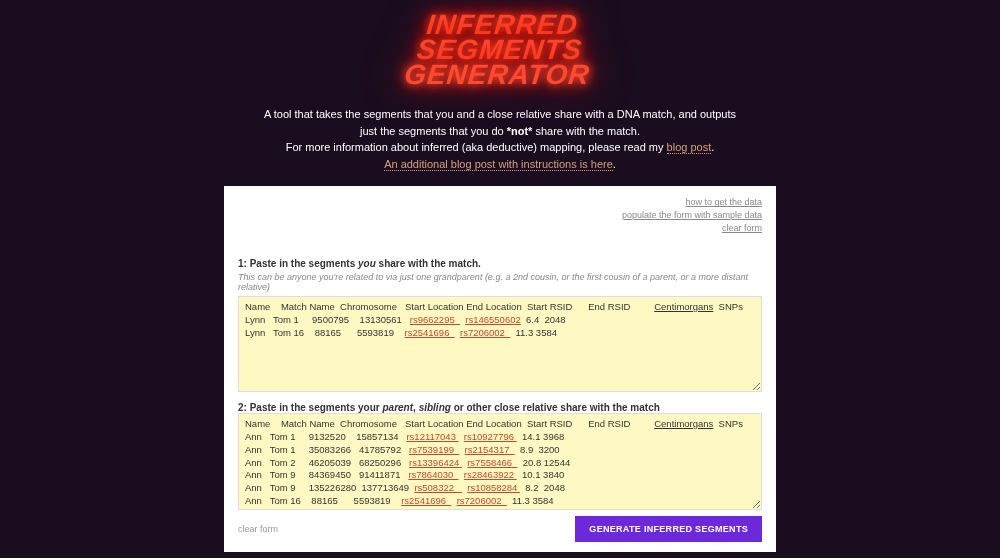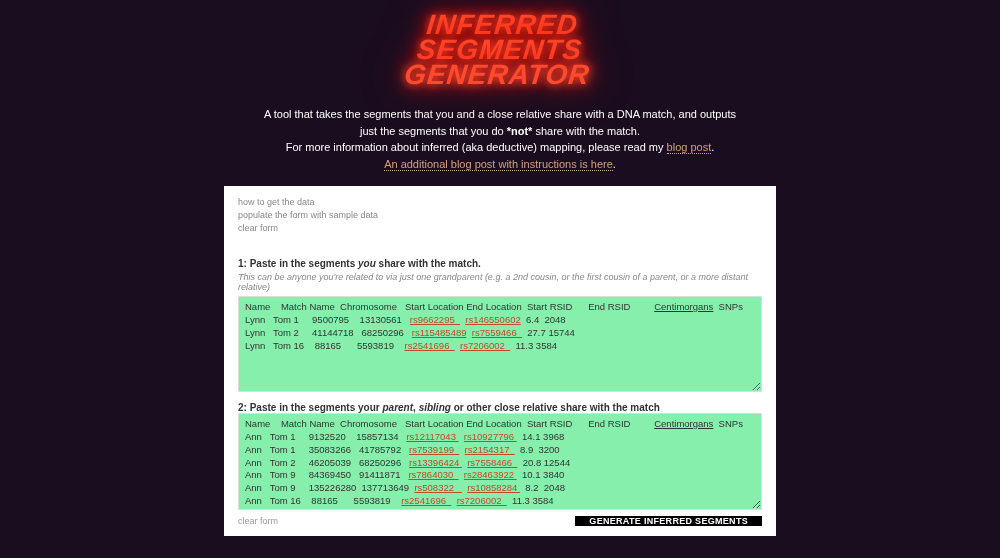--- a/index.html
+++ b/index.html
@@ -47,24 +47,25 @@
   .intro b { font-weight: bold; }
   .panel {
     background: #fff;
     color: #444;
     width: 552px;
     margin: 14px auto 0 auto;
     padding: 10px 14px 10px 14px;
     font-size: 10px;
   }
   .toplinks {
-    text-align: left;
+    text-align: right;
     color: #888;
     font-size: 9px;
     line-height: 1.4;
+    text-decoration: underline;
   }
   .toplinks span { display:block; cursor:pointer; }
   .section-title {
     font-weight: bold;
     color: #333;
     font-size: 10px;
     margin-top: 24px;
   }
   .section-title em { font-style: italic; }
   .hint {
@@ -77,43 +78,43 @@
   .databox {
     width: 100%;
     border: 1px solid #ddd;
     padding: 4px 6px;
     font-family: Arial, sans-serif;
     font-size: 9.5px;
     color: #333;
     line-height: 1.35;
     resize: both;
     overflow: auto;
-    background: #86efac;
+    background: #fef9c3;
   }
   #ta1 { height: 96px; }
   #ta2 { height: 97px; }
   .hdr { font-weight: normal; color:#333; }
   .hdr .u { text-decoration: underline; }
   .rsid { color: #c04a2a; text-decoration: underline; }
   .footer-row {
     display: flex;
     justify-content: space-between;
     align-items: center;
     margin-top: 6px;
   }
   .clear-link {
     color: #999;
     font-size: 9px;
     cursor: pointer;
   }
   .gen-btn {
-    background: #000000;
+    background: #6d28d9;
     color: #fff;
     border: none;
-    padding: 0 14px;
+    padding: 8px 14px;
     font-size: 9px;
     font-weight: bold;
     letter-spacing: 0.3px;
     cursor: pointer;
   }
   .row { white-space: pre; }
 </style>
 </head>
 <body>
 
@@ -138,21 +139,20 @@
     <span>clear form</span>
   </div>
 
   <div class="section-title">
     <span>1: Paste in the segments </span><em>you</em><span> share with the match.</span>
   </div>
   <div class="hint">This can be anyone you're related to via just one grandparent (e.g. a 2nd cousin, or the first cousin of a parent, or a more distant relative)</div>
   <div id="ta1" class="databox" contenteditable="true" style="">
       <div class="row hdr">Name    Match Name  Chromosome   Start Location End Location  Start RSID      End RSID         <span class="u">Centimorgans</span>  SNPs</div>
       <div class="row">Lynn   Tom 1     9500795    13130561   <span class="rsid">rs9662295  </span>  <span class="rsid">rs146550602</span>  6.4  2048</div>
-      <div class="row">Lynn   Tom 2     41144718   68250296   <span class="rsid">rs115485489</span>  <span class="rsid">rs7559466  </span>  27.7 15744</div>
       <div class="row">Lynn   Tom 16    88165      5593819    <span class="rsid">rs2541696  </span>  <span class="rsid">rs7206002  </span>  11.3 3584</div>
     </div>
 
   <div class="section-title" style="margin-top:10px;">
     <span>2: Paste in the segments your </span><em>parent</em><span>, </span><em>sibling</em><span> or other close relative share with the match</span>
   </div>
   <div id="ta2" class="databox" contenteditable="true" style="">
       <div class="row hdr">Name    Match Name  Chromosome   Start Location End Location  Start RSID      End RSID         <span class="u">Centimorgans</span>  SNPs</div>
       <div class="row">Ann   Tom 1     9132520    15857134   <span class="rsid">rs12117043 </span>  <span class="rsid">rs10927796 </span>  14.1 3968</div>
       <div class="row">Ann   Tom 1     35083266   41785792   <span class="rsid">rs7539199  </span>  <span class="rsid">rs2154317  </span>  8.9  3200</div>

